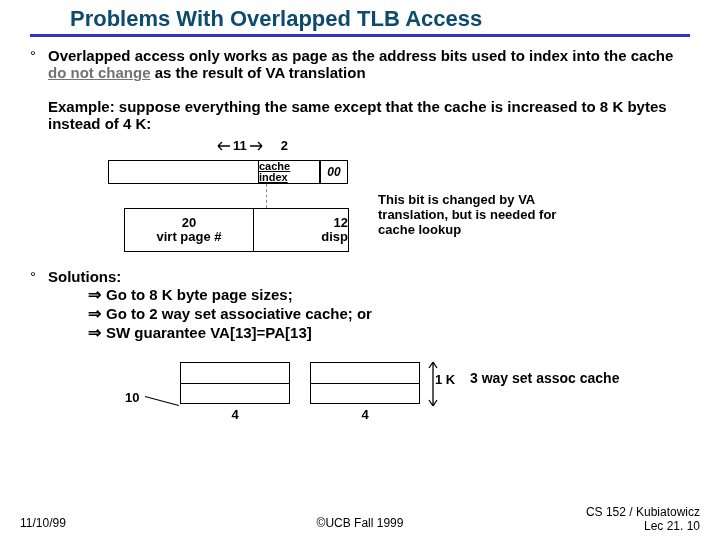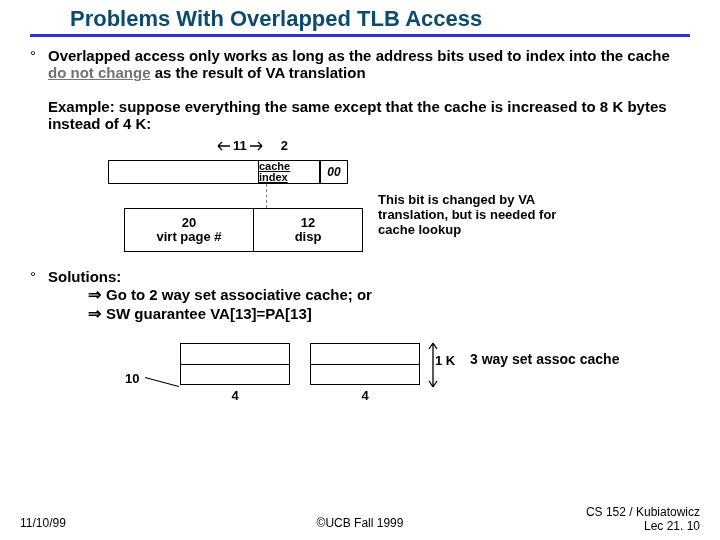--- a/index.html
+++ b/index.html
@@ -110,21 +110,21 @@
     display: flex;
     flex-direction: column;
     align-items: center;
     justify-content: center;
     font-size: 13px;
     font-weight: bold;
     line-height: 1.1;
     background: #fff;
   }
   .main-vp { width: 130px; }
-  .main-disp { width: 110px; margin-left: -1px; }
+  .main-disp { width: 96px; margin-left: -1px; align-items: flex-end; }
   .d1-note {
     position: absolute;
     left: 330px;
     top: 55px;
     font-size: 13px;
     font-weight: bold;
     line-height: 1.15;
     width: 180px;
   }
   .solutions {
@@ -236,21 +236,21 @@
 <body>
 
 <div class="title">Problems With Overlapped TLB Access</div>
 <div class="title-underline"></div>
 
 <div class="body">
 
   <div class="bullet-row">
     <div class="deg">°</div>
     <div class="btext">
-      <span>Overlapped access only works as long as the address bits used to index into the cache </span><span class="nochange">do not change</span><span>  as the result of VA translation</span>
+      <span>Overlapped access only works as page as the address bits used to index into the cache </span><span class="nochange">do not change</span><span>  as the result of VA translation</span>
     </div>
   </div>
 
   <div class="example">Example:  suppose everything the same except that the cache is increased to 8 K bytes instead of 4 K:</div>
 
   <div class="diagram1">
     <div class="d1-top">
       <span class="arrow-lr">
         <svg width="14" height="10">
             <path d="M14 5 L2 5 M2 5 L6 1 M2 5 L6 9" stroke="#000" fill="none" stroke-width="1.3"></path>
@@ -287,20 +287,21 @@
       </div>
     </div>
 
     <div class="d1-note">This bit is changed by VA translation, but is needed for cache lookup</div>
   </div>
 
   <div class="bullet-row">
     <div class="deg">°</div>
     <div class="solutions" style="margin:0">
       <div>Solutions:</div>
+      <div class="sol-sub"><span class="rarrow">⇒</span><span>Go to 8 K byte page sizes;</span></div>
       <div class="sol-sub"><span class="rarrow">⇒</span><span>Go to 2 way set associative cache; or</span></div>
       <div class="sol-sub"><span class="rarrow">⇒</span><span>SW guarantee VA[13]=PA[13]</span></div>
     </div>
   </div>
 
   <div class="diagram2">
     <div class="d2-10">10</div>
     <div class="d2-line"></div>
 
     <div class="d2-group d2-g1">

